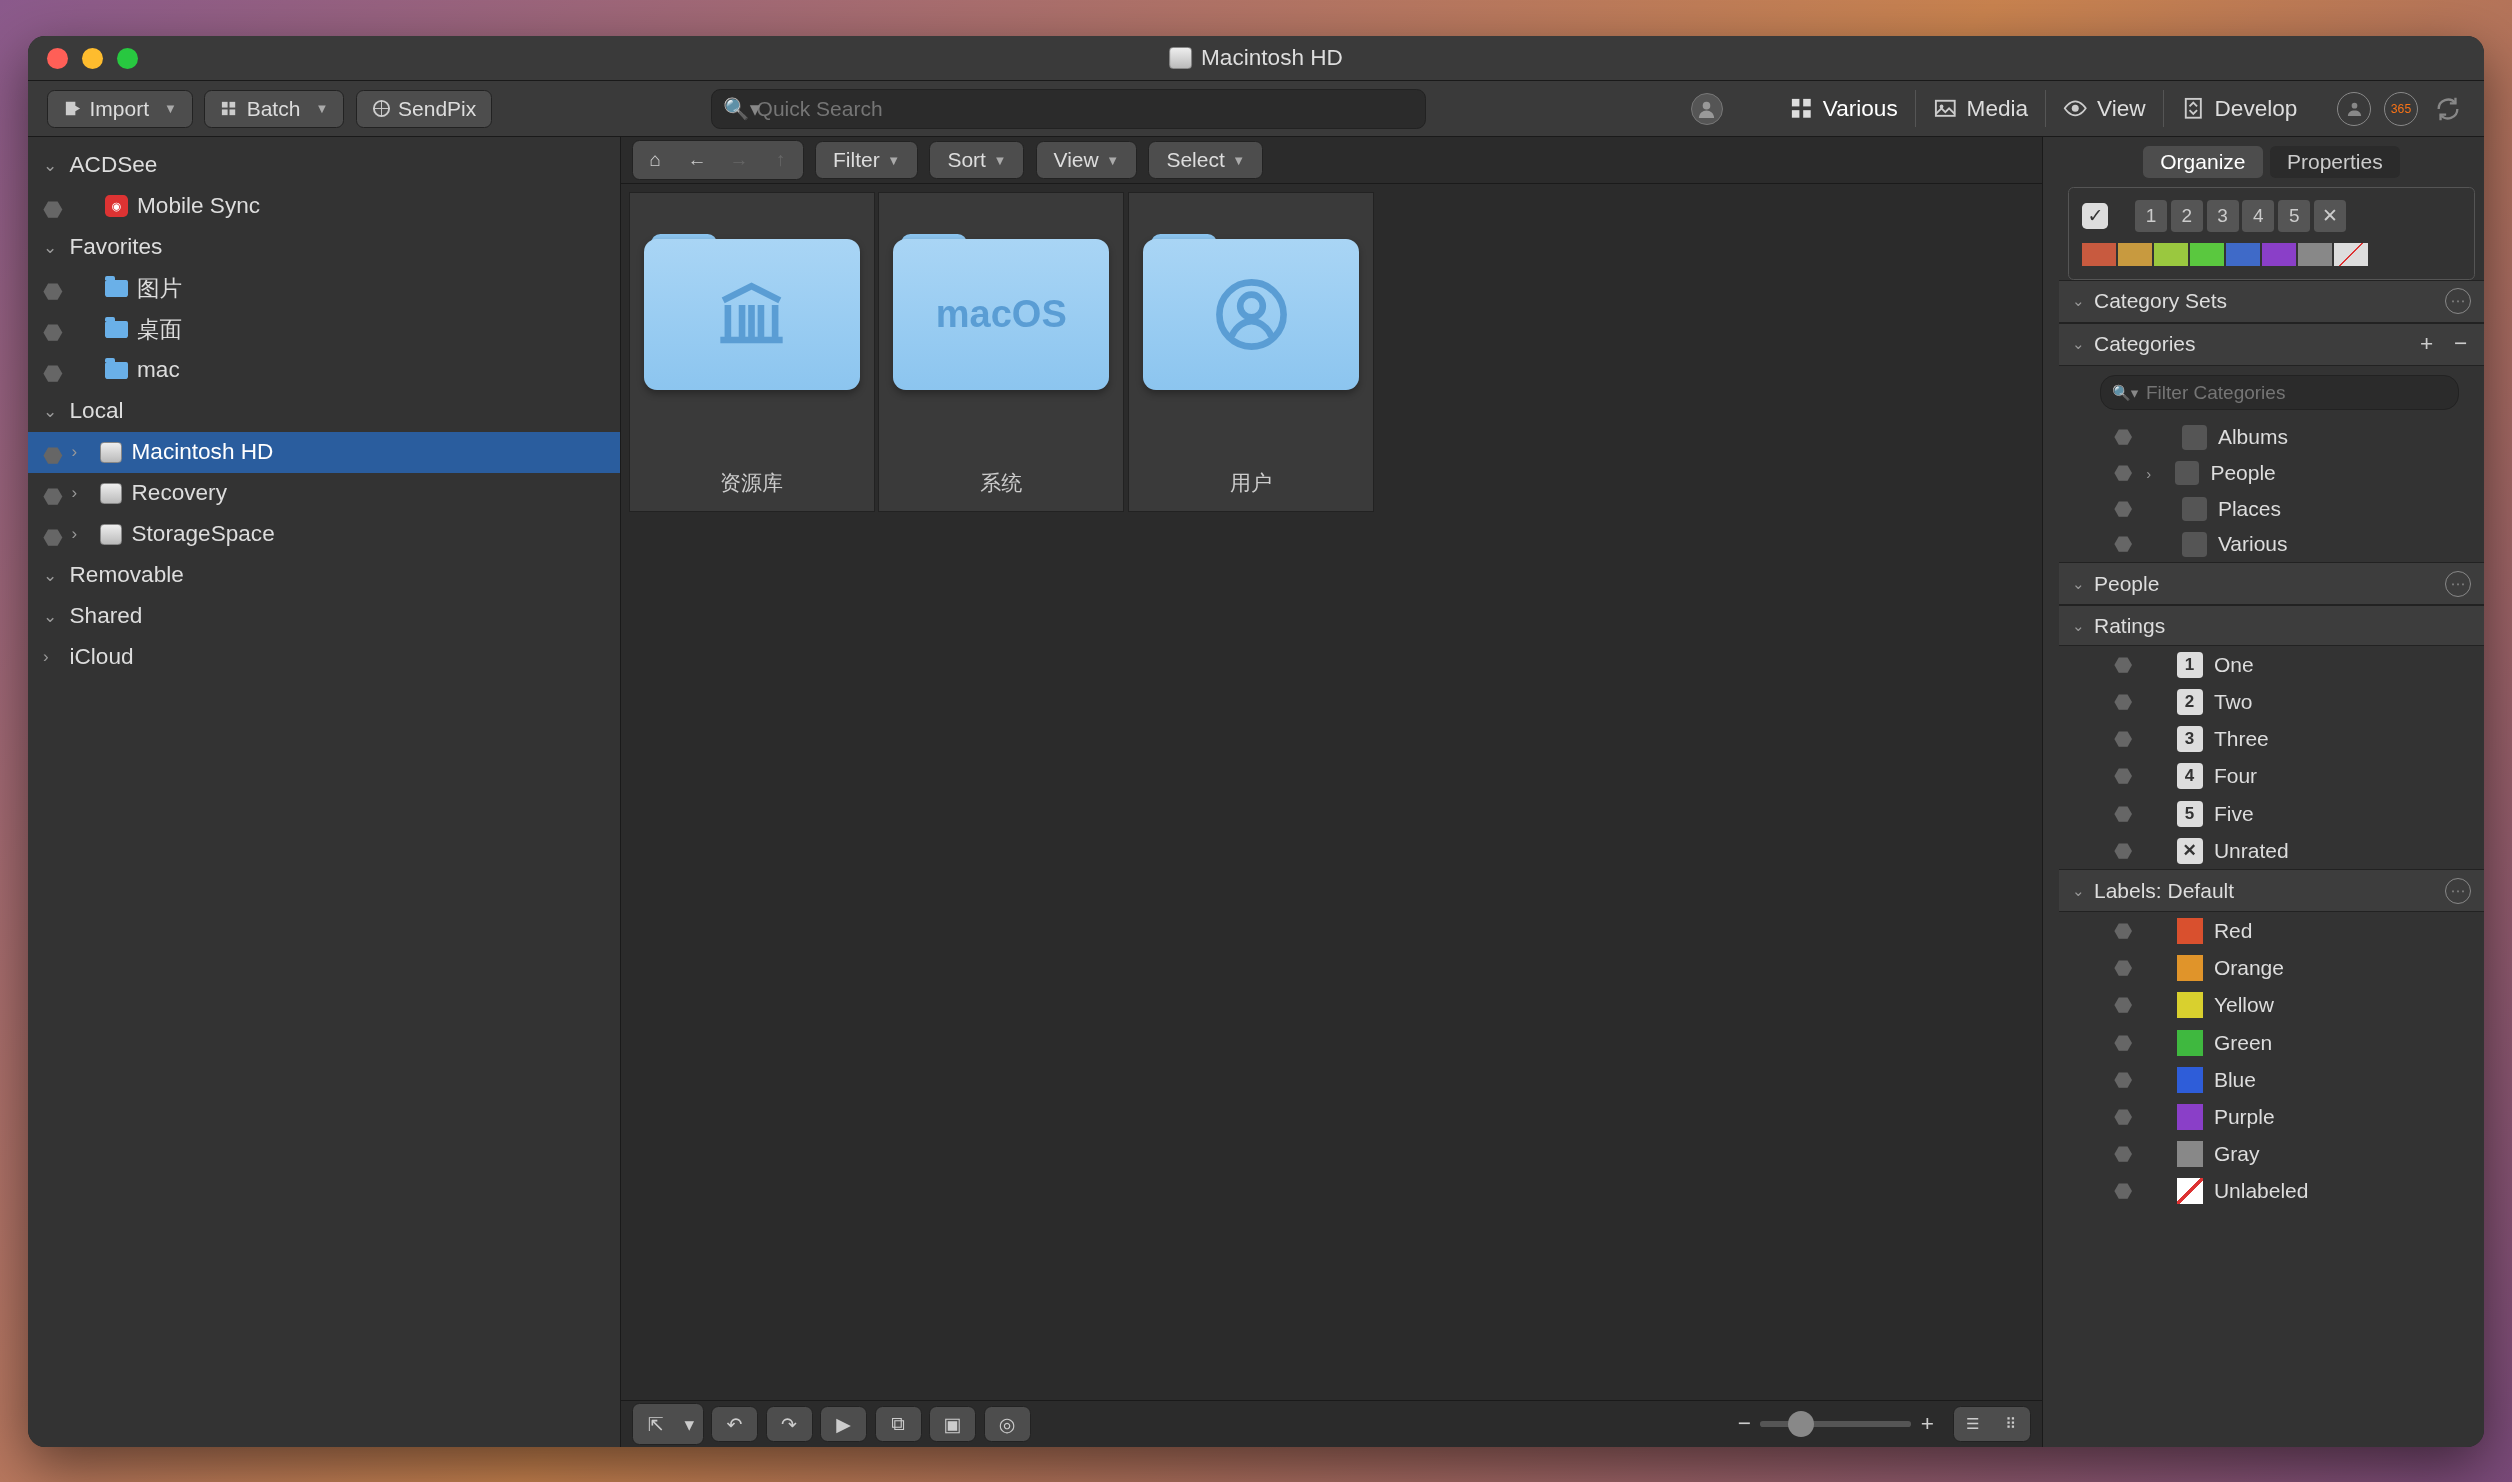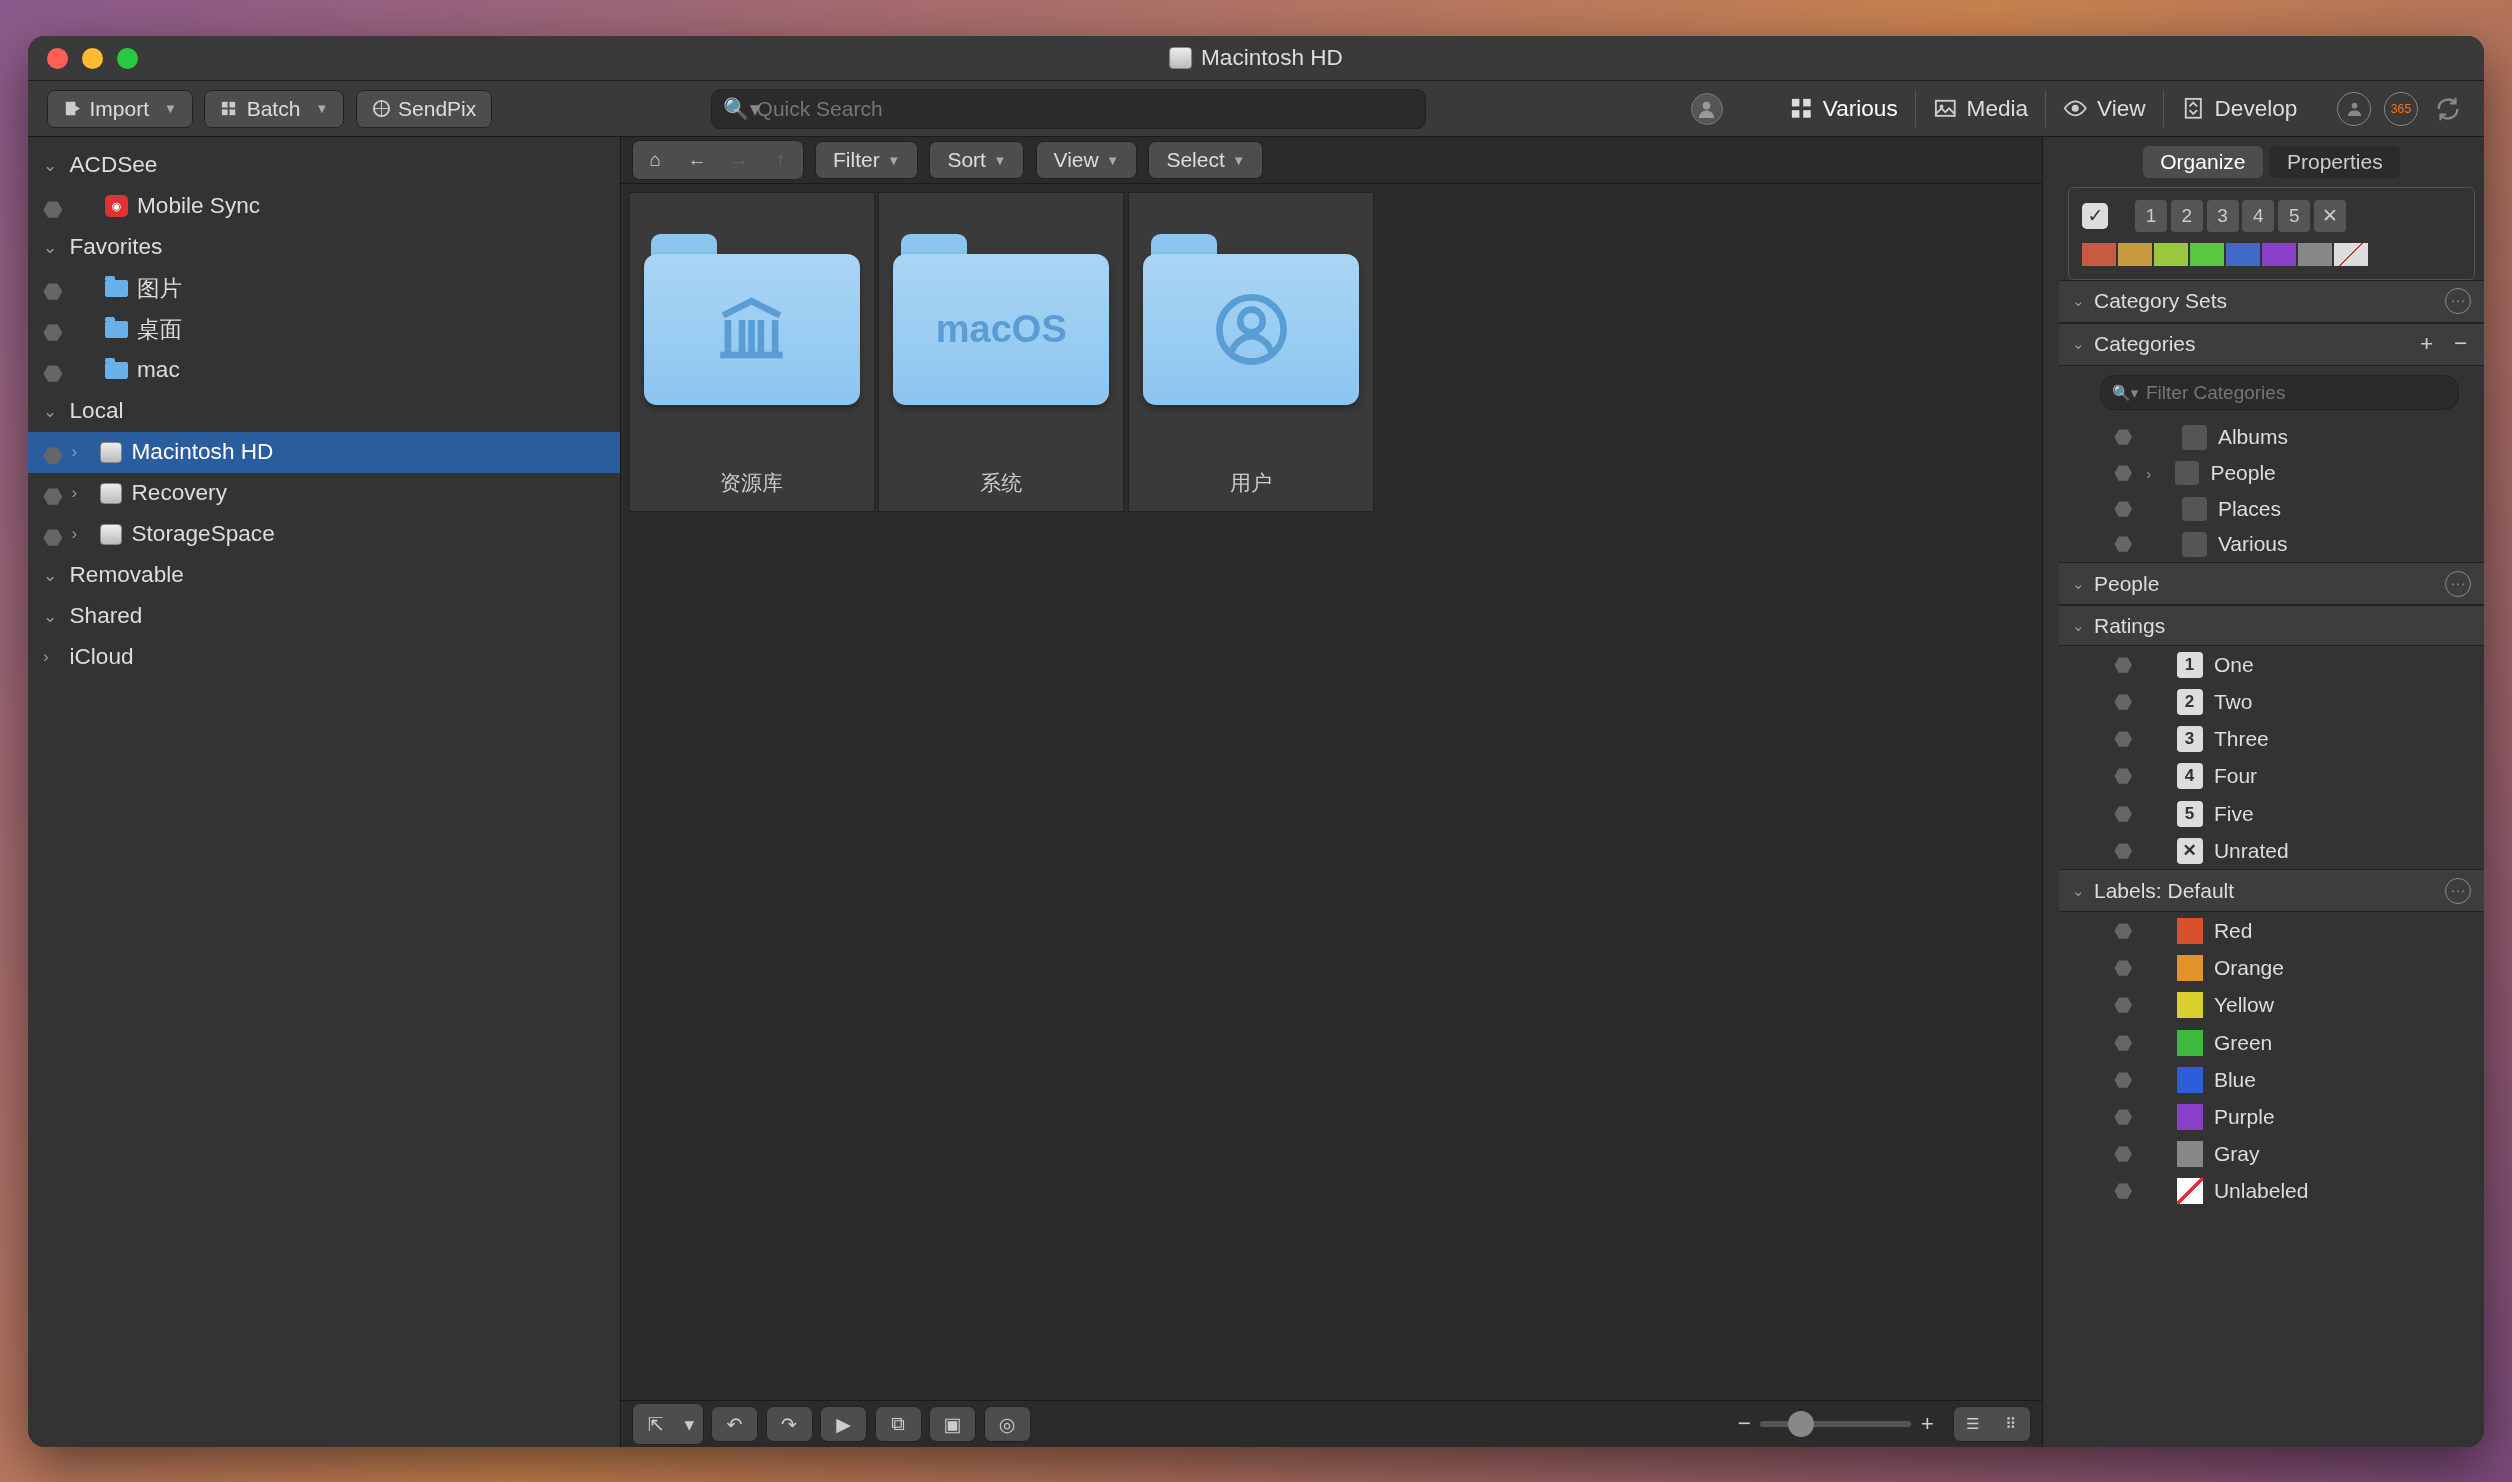--- a/index.html
+++ b/index.html
@@ -53,21 +53,21 @@
 .nav-btn { width: 40px; height: 34px; display:flex;align-items:center;justify-content:center; color:#ccc; font-size:19px; cursor:pointer; border-radius:5.6px;}
 .nav-btn.disabled { color:#666; }
 .drop-btn { background:#4d4d4d; border:0.9px solid #222; border-radius:7.5px; padding:5.6px 17px; color:#ddd; font-size:21px; display:flex; align-items:center; gap:7.5px; cursor:pointer; height:38px;}
 .drop-btn .tri{font-size:13px;color:#aaa;}
 
 .thumb-area { flex: 1; padding: 7.5px 7.5px; display: flex; flex-wrap: wrap; align-content: flex-start; gap: 3.8px; overflow:auto;}
 .thumb { width: 246px; height: 320px; background: #3a3a3a; border: 0.9px solid #222; display: flex; flex-direction: column; align-items: center; justify-content: center; cursor: pointer; }
 .thumb-icon { width: 216px; height: 188px; margin-top: 28px; position: relative; }
 .folder-big { width: 100%; height: 100%; position: relative; }
 .folder-tab { width: 66px; height: 22.6px; background: #8cc5ef; border-radius: 9.4px 9.4px 0 0; position: absolute; top: 0; left: 7.5px; }
-.folder-body { width: 100%; height: 151px; background: linear-gradient(#a9d5f5,#8cc5ef); border-radius: 13px; position: absolute; top: 20px; box-shadow: 0 3.8px 7.5px rgba(0,0,0,0.3); display:flex;align-items:center;justify-content:center;}
+.folder-body { width: 100%; height: 151px; background: linear-gradient(#a9d5f5,#8cc5ef); border-radius: 13px; position: absolute; top: 5px; box-shadow: 0 3.8px 7.5px rgba(0,0,0,0.3); display:flex;align-items:center;justify-content:center;}
 .folder-glyph { color: #5a9dd4; font-size: 85px; }
 .folder-text { color:#5a9dd4; font-size:38px; font-weight:600;}
 .thumb-label { margin-top: 47px; color: #ccc; font-size: 21px; }
 
 .center-bottom { height: 47px; display: flex; align-items: center; padding: 5.6px 11.3px; gap: 7.5px; border-top:0.9px solid #1a1a1a;}
 .bt-btn { width: 47px; height: 36px; background:#4d4d4d; border:0.9px solid #222; border-radius:7.5px; display:flex;align-items:center;justify-content:center;color:#ccc;font-size:19px;cursor:pointer;}
 .bt-group { display:flex; gap:1.9px; background:#4d4d4d; border:0.9px solid #222; border-radius:7.5px; padding:1.9px;}
 .bt-group .bt-btn{border:none;background:transparent;width:41px;}
 .slider-wrap { display:flex; align-items:center; gap:9.4px; margin-left:auto; margin-right:11.3px;}
 .slider-track { width: 151px; height: 5.6px; background:#555; border-radius:2.8px; position:relative;}

